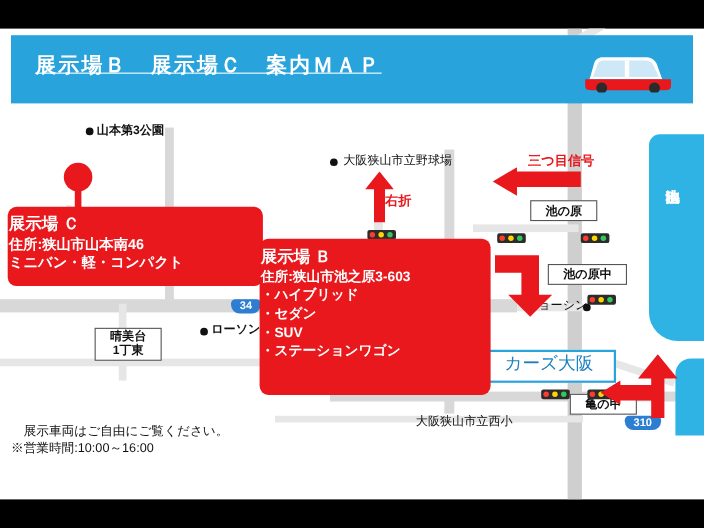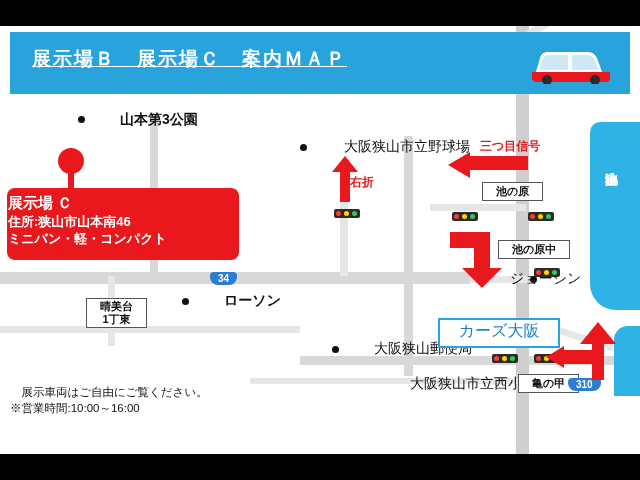--- a/index.html
+++ b/index.html
@@ -18,21 +18,21 @@
   #sayamaike{right:0;top:96px;width:50px;height:188px;border-radius:10px 0 0 26px;}
   #sayamaike .wlabel{position:absolute;left:14px;top:40px;color:#ffffff;font-size:13px;font-weight:bold;writing-mode:vertical-rl;text-orientation:upright;line-height:15px;}
   #pond2{right:0;top:300px;width:26px;height:70px;border-radius:14px 0 0 0;}
 
   
   .road{position:absolute;background:#d8d8d8;}
   .road.major{background:#cfcfcf;}
   .thin{background:#e6e6e6;}
 
   
-  .mlabel{position:absolute;font-size:14px;color:#111;white-space:nowrap;margin-left:32px;}
+  .mlabel{position:absolute;font-size:11px;color:#111;white-space:nowrap;}
   .mlabel.b{font-weight:bold;}
   .dot{position:absolute;width:7px;height:7px;background:#111;border-radius:50%;}
 
   
   .callout{position:absolute;background:#e8181c;color:#fff;border-radius:7px;box-shadow:0 0 0 1px #e8181c;}
   #calloutC{left:8px;top:163px;width:230px;height:70px;}
   #calloutC .t{font-weight:bold;font-size:15px;margin-top:5px;}
   #calloutC .l{font-size:13px;font-weight:bold;line-height:17px;}
   #calloutB{left:237px;top:192px;width:208px;height:140px;}
   #calloutB .t{font-weight:bold;font-size:15px;margin-top:6px;}
@@ -105,21 +105,21 @@
 
     <div class="mlabel" style="left:378px;top:349px;">大阪狭山市立西小</div>
 
     <div class="dot" style="left:530px;top:250px;"></div>
     <div class="mlabel" style="left:478px;top:244px;">ジョーシン</div>
 
     <div class="boxlabel" style="left:86px;top:272px;text-align:center;line-height:13px;">晴美台<br>1丁東</div>
     <div class="boxlabel" style="left:482px;top:156px;">池の原</div>
     <div class="boxlabel" style="left:498px;top:214px;">池の原中</div>
     <div class="boxlabel" style="left:444px;top:298px;">岩室東</div>
-    <div class="boxlabel" style="left:518px;top:332px;margin-top:16px;">亀の甲</div>
+    <div class="boxlabel" style="left:518px;top:332px;">亀の甲</div>
 
     <div class="signal" style="left:334px;top:183px;">
         <i class="r"></i>
         <i class="y"></i>
         <i class="g"></i>
       </div>
     <div class="signal" style="left:452px;top:186px;">
         <i class="r"></i>
         <i class="y"></i>
         <i class="g"></i>
@@ -172,20 +172,28 @@
     </div>
 
     <div class="callout" id="calloutC">
       <div class="t">展示場 Ｃ</div>
       <div class="l">住所:狭山市山本南46</div>
       <div class="l">ミニバン・軽・コンパクト</div>
     </div>
     <div class="tail" style="left:58px;top:122px;width:26px;height:26px;background:#e8181c;border-radius:50%;"></div>
     <div style="position:absolute;left:68px;top:140px;width:6px;height:28px;background:#e8181c;"></div>
 
+    <div class="callout" id="calloutB">
+      <div class="t">展示場 Ｂ</div>
+      <div class="l">住所:狭山市池之原3-603</div>
+      <div class="l">・ハイブリッド</div>
+      <div class="l">・セダン</div>
+      <div class="l">・SUV</div>
+      <div class="l">・ステーションワゴン</div>
+    </div>
 
     <div id="notes">
       <div>　展示車両はご自由にご覧ください。</div>
       <div>※営業時間:10:00～16:00</div>
     </div>
 
   </div>
 
   <div id="banner">
     <div class="btitle">展示場Ｂ　展示場Ｃ　案内ＭＡＰ</div>

